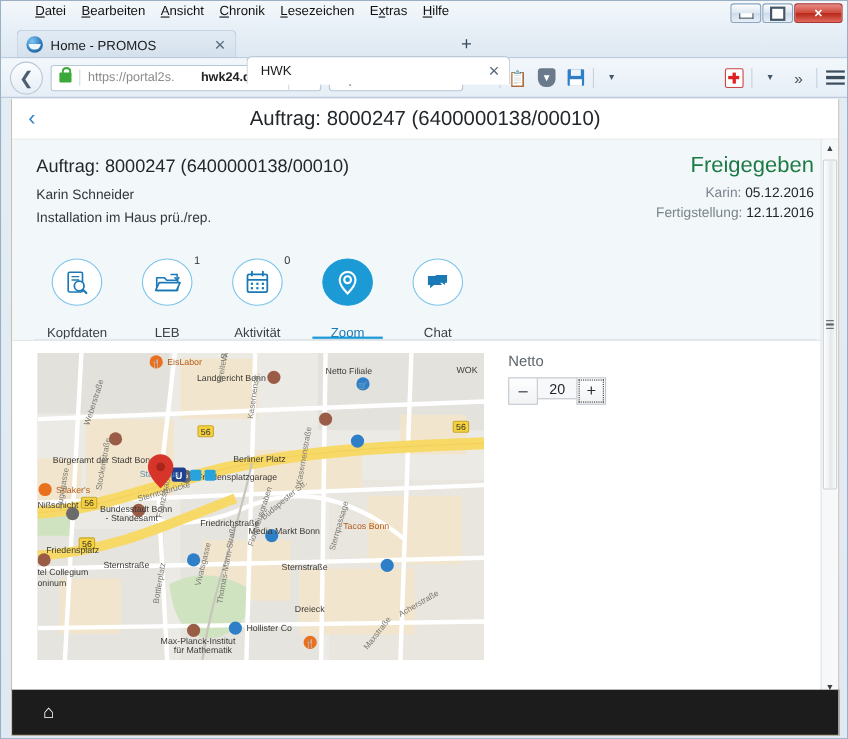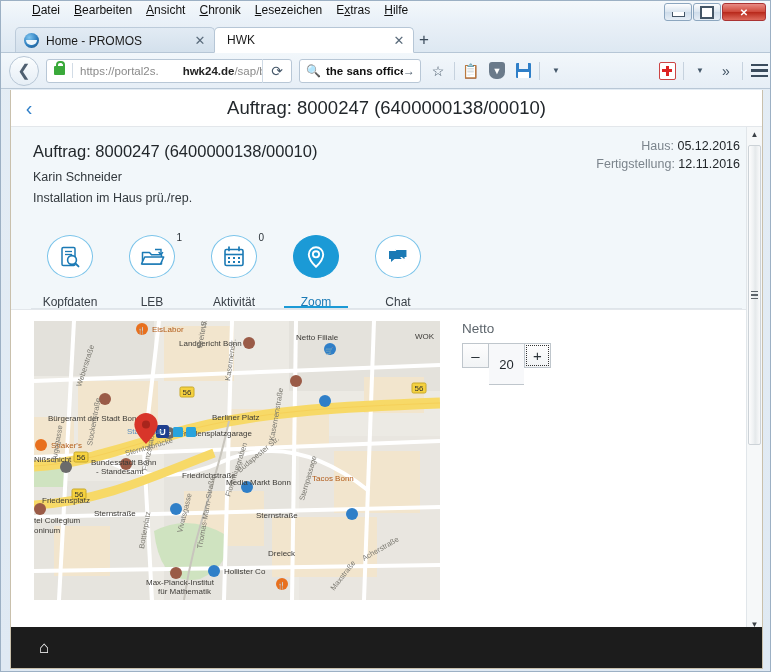--- a/index.html
+++ b/index.html
@@ -99,21 +99,21 @@
     border: 1px solid #bccbda;
     border-bottom: none;
   }
   .tab.active {
     background: #ffffff;
     border: 1px solid #b6c6d6;
     border-bottom: 1px solid #ffffff;
     z-index: 5;
   }
   #tab0 { left: 14px; width: 200px; padding-left: 8px; justify-content: flex-end; }
-  #tab1 { left: 213px; width: 200px; padding-left: 12px; }
+  #tab1 { left: 223px; width: 240px; padding-left: 12px; margin-top: 24px; }
   .tab-fav {
     width: 15px; height: 15px; border-radius: 50%;
     background: radial-gradient(circle at 35% 30%, #7fc5ef 0%, #2f7fc0 55%, #174b77 100%);
     margin-right: 7px;
     flex: 0 0 auto;
     position: relative;
   }
   .tab-fav::after{
     content:"";
     position:absolute; left:2px; top:7px; width:11px; height:5px;
@@ -363,21 +363,21 @@
   .stepbtn {
     width: 27px; height: 25px;
     border: 1px solid #bfc6cc;
     background: linear-gradient(to bottom, #fefefe, #f1f3f5);
     display:flex;align-items:center;justify-content:center;
     font-size: 15px; color: #2b3238;
     box-sizing: border-box;
   }
   .stepbtn.focus { outline: 1px dotted #333; outline-offset: -3px; }
   .stepval {
-    width: 35px; height: 42px;
+    width: 35px; height: 20px;
     border: 1px solid #bfc6cc;
     border-left: none; border-right: none;
     background: #f7f8fa;
     display:flex;align-items:center;justify-content:center;
     font-size: 13px; color: #1f252a;
     box-sizing: border-box;
   }
 
   
   .cscroll {
@@ -522,21 +522,22 @@
 
     <div class="content">
 
       <div class="summary">
         <div class="sum-left">
           <div class="order-line">Auftrag: 8000247 (6400000138/00010)</div>
           <div class="sub-line">Karin Schneider</div>
           <div class="sub-line">Installation im Haus prü./rep.</div>
         </div>
         <div class="sum-right">
-          <div class="date-line"><span>Haus:</span> <b>05.12.2016</b></div>
+          <div class="status">Freigegeben</div>
+          <div class="date-line"><span>Karin:</span> <b>05.12.2016</b></div>
           <div class="date-line"><span>Fertigstellung:</span> <b>12.11.2016</b></div>
         </div>
       </div>
 
       <div class="icontabs">
 
         <div class="itab">
           <div class="circle">
             <svg width="26" height="26" viewBox="0 0 26 26" aria-hidden="true">
               <rect x="5" y="3.5" width="13" height="18" rx="1.3" fill="none" stroke="#1b7ab5" stroke-width="1.5"></rect>

